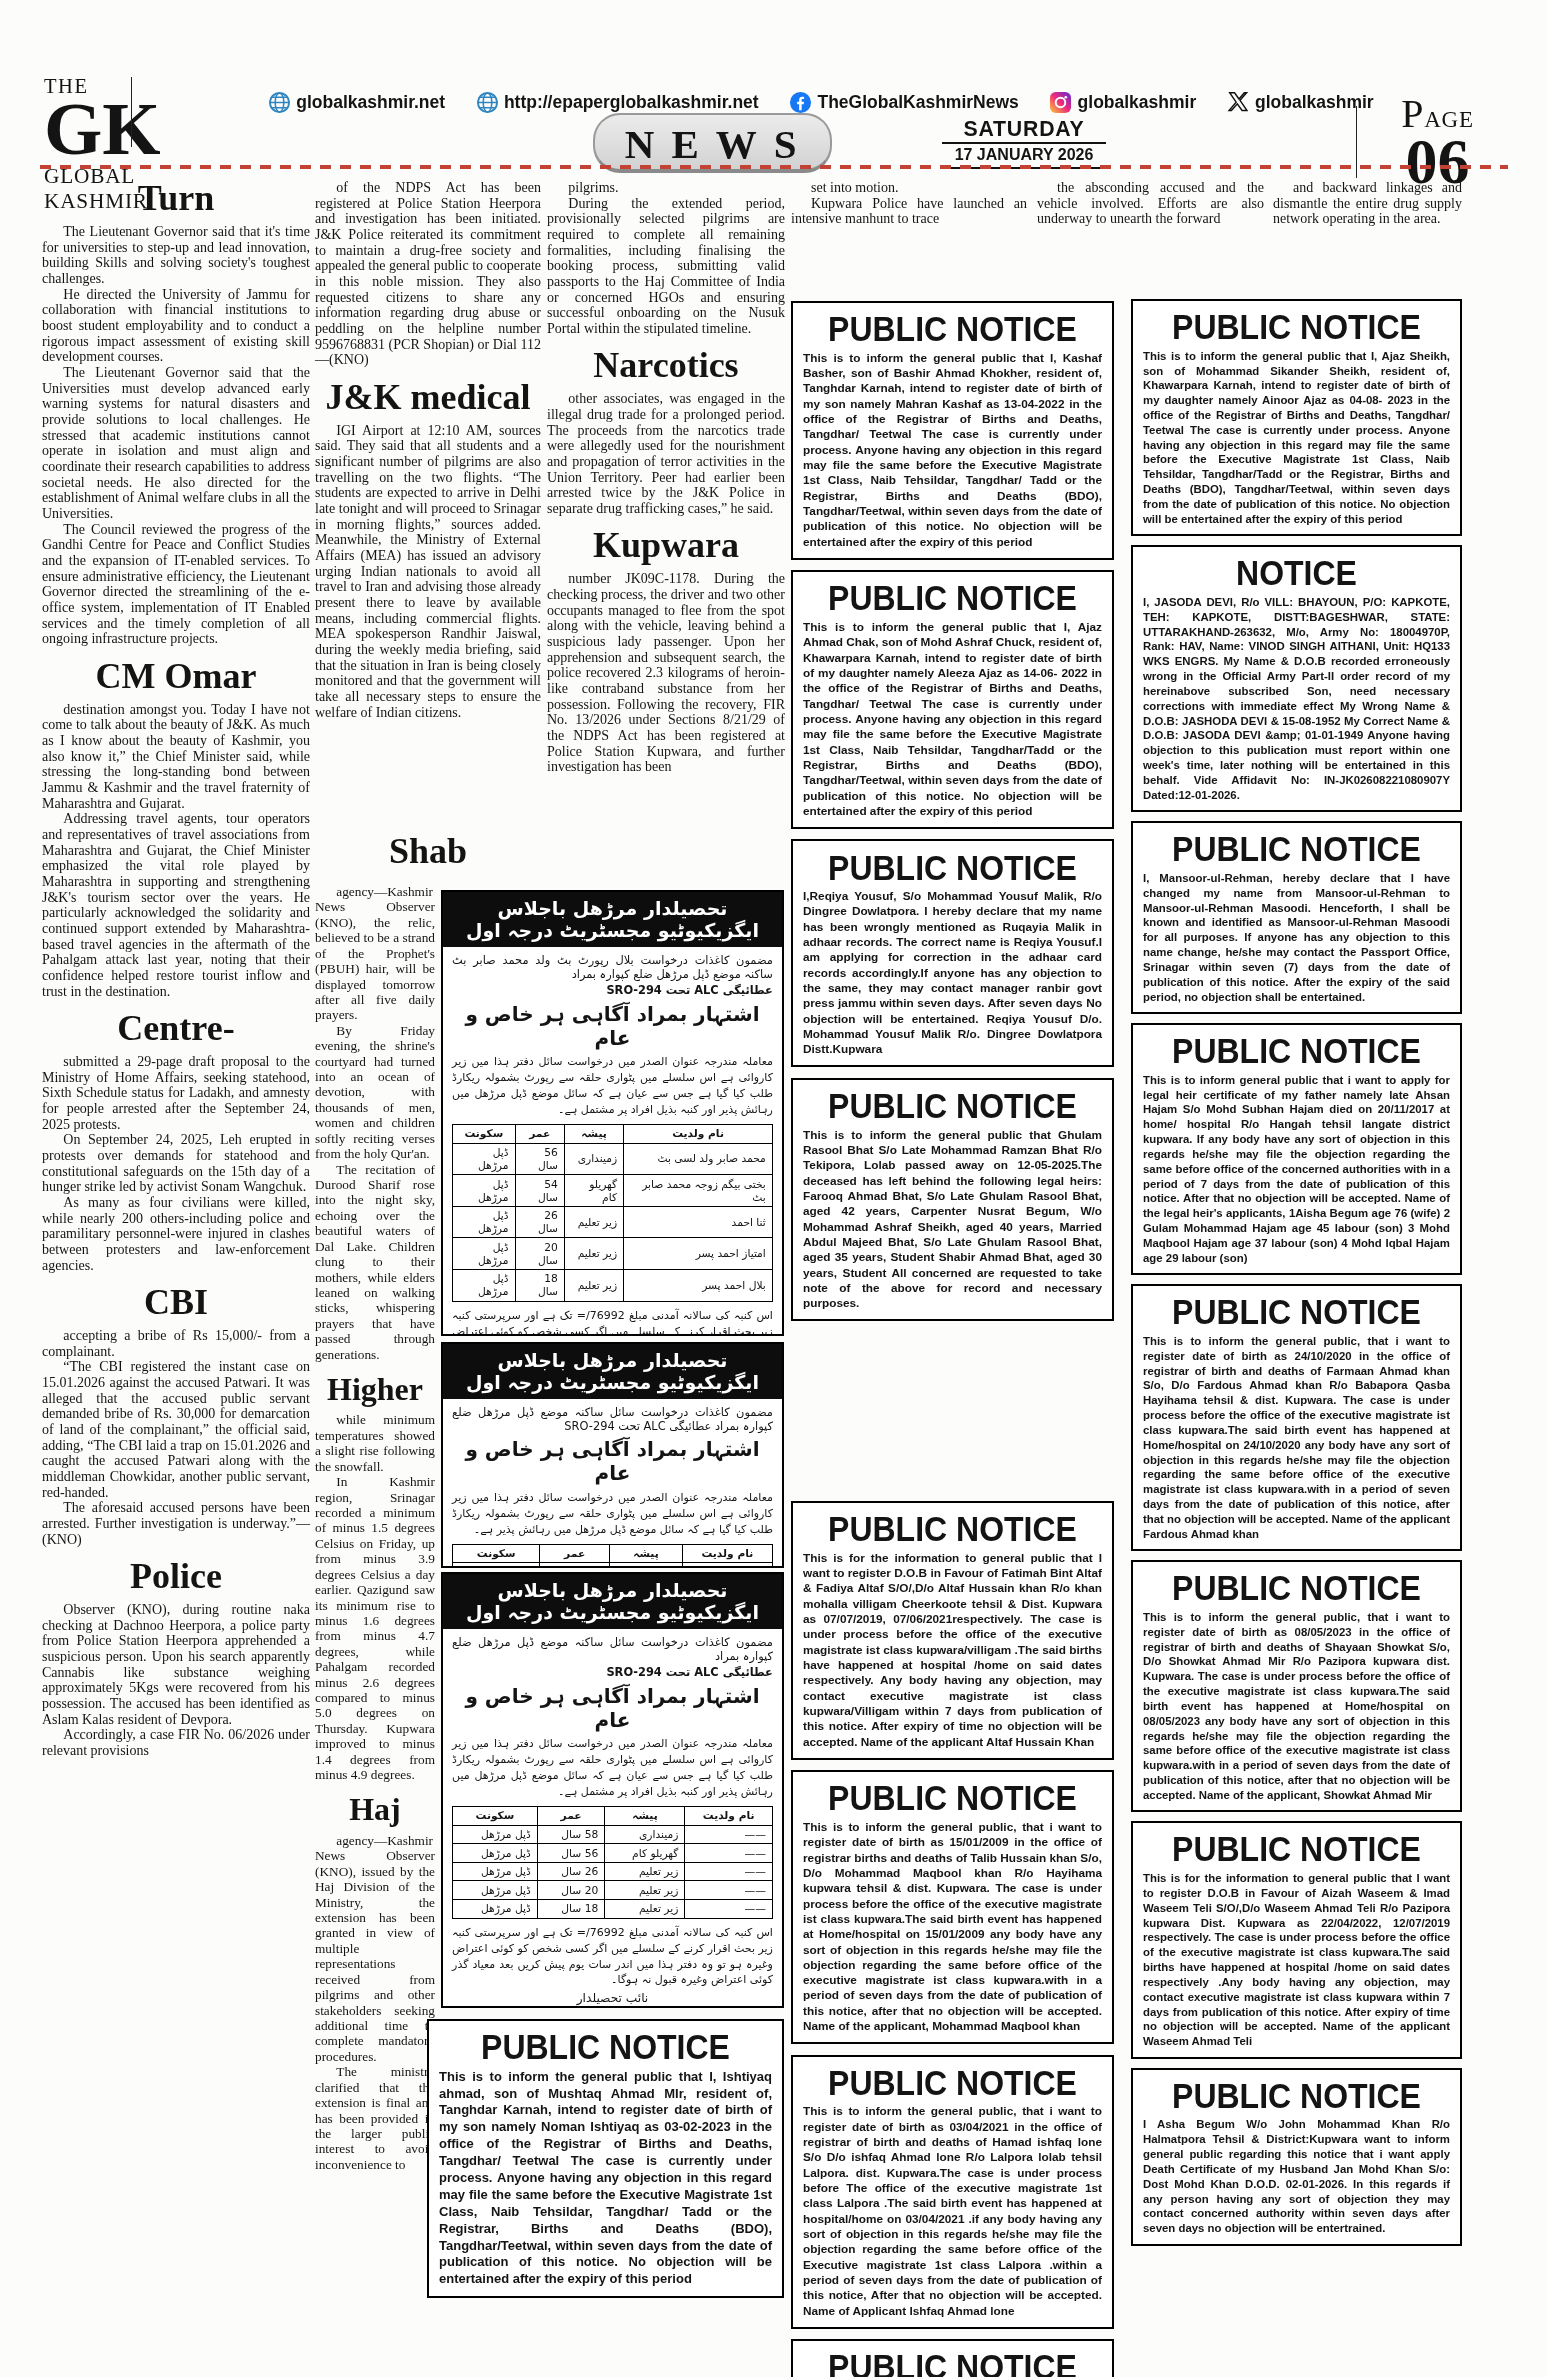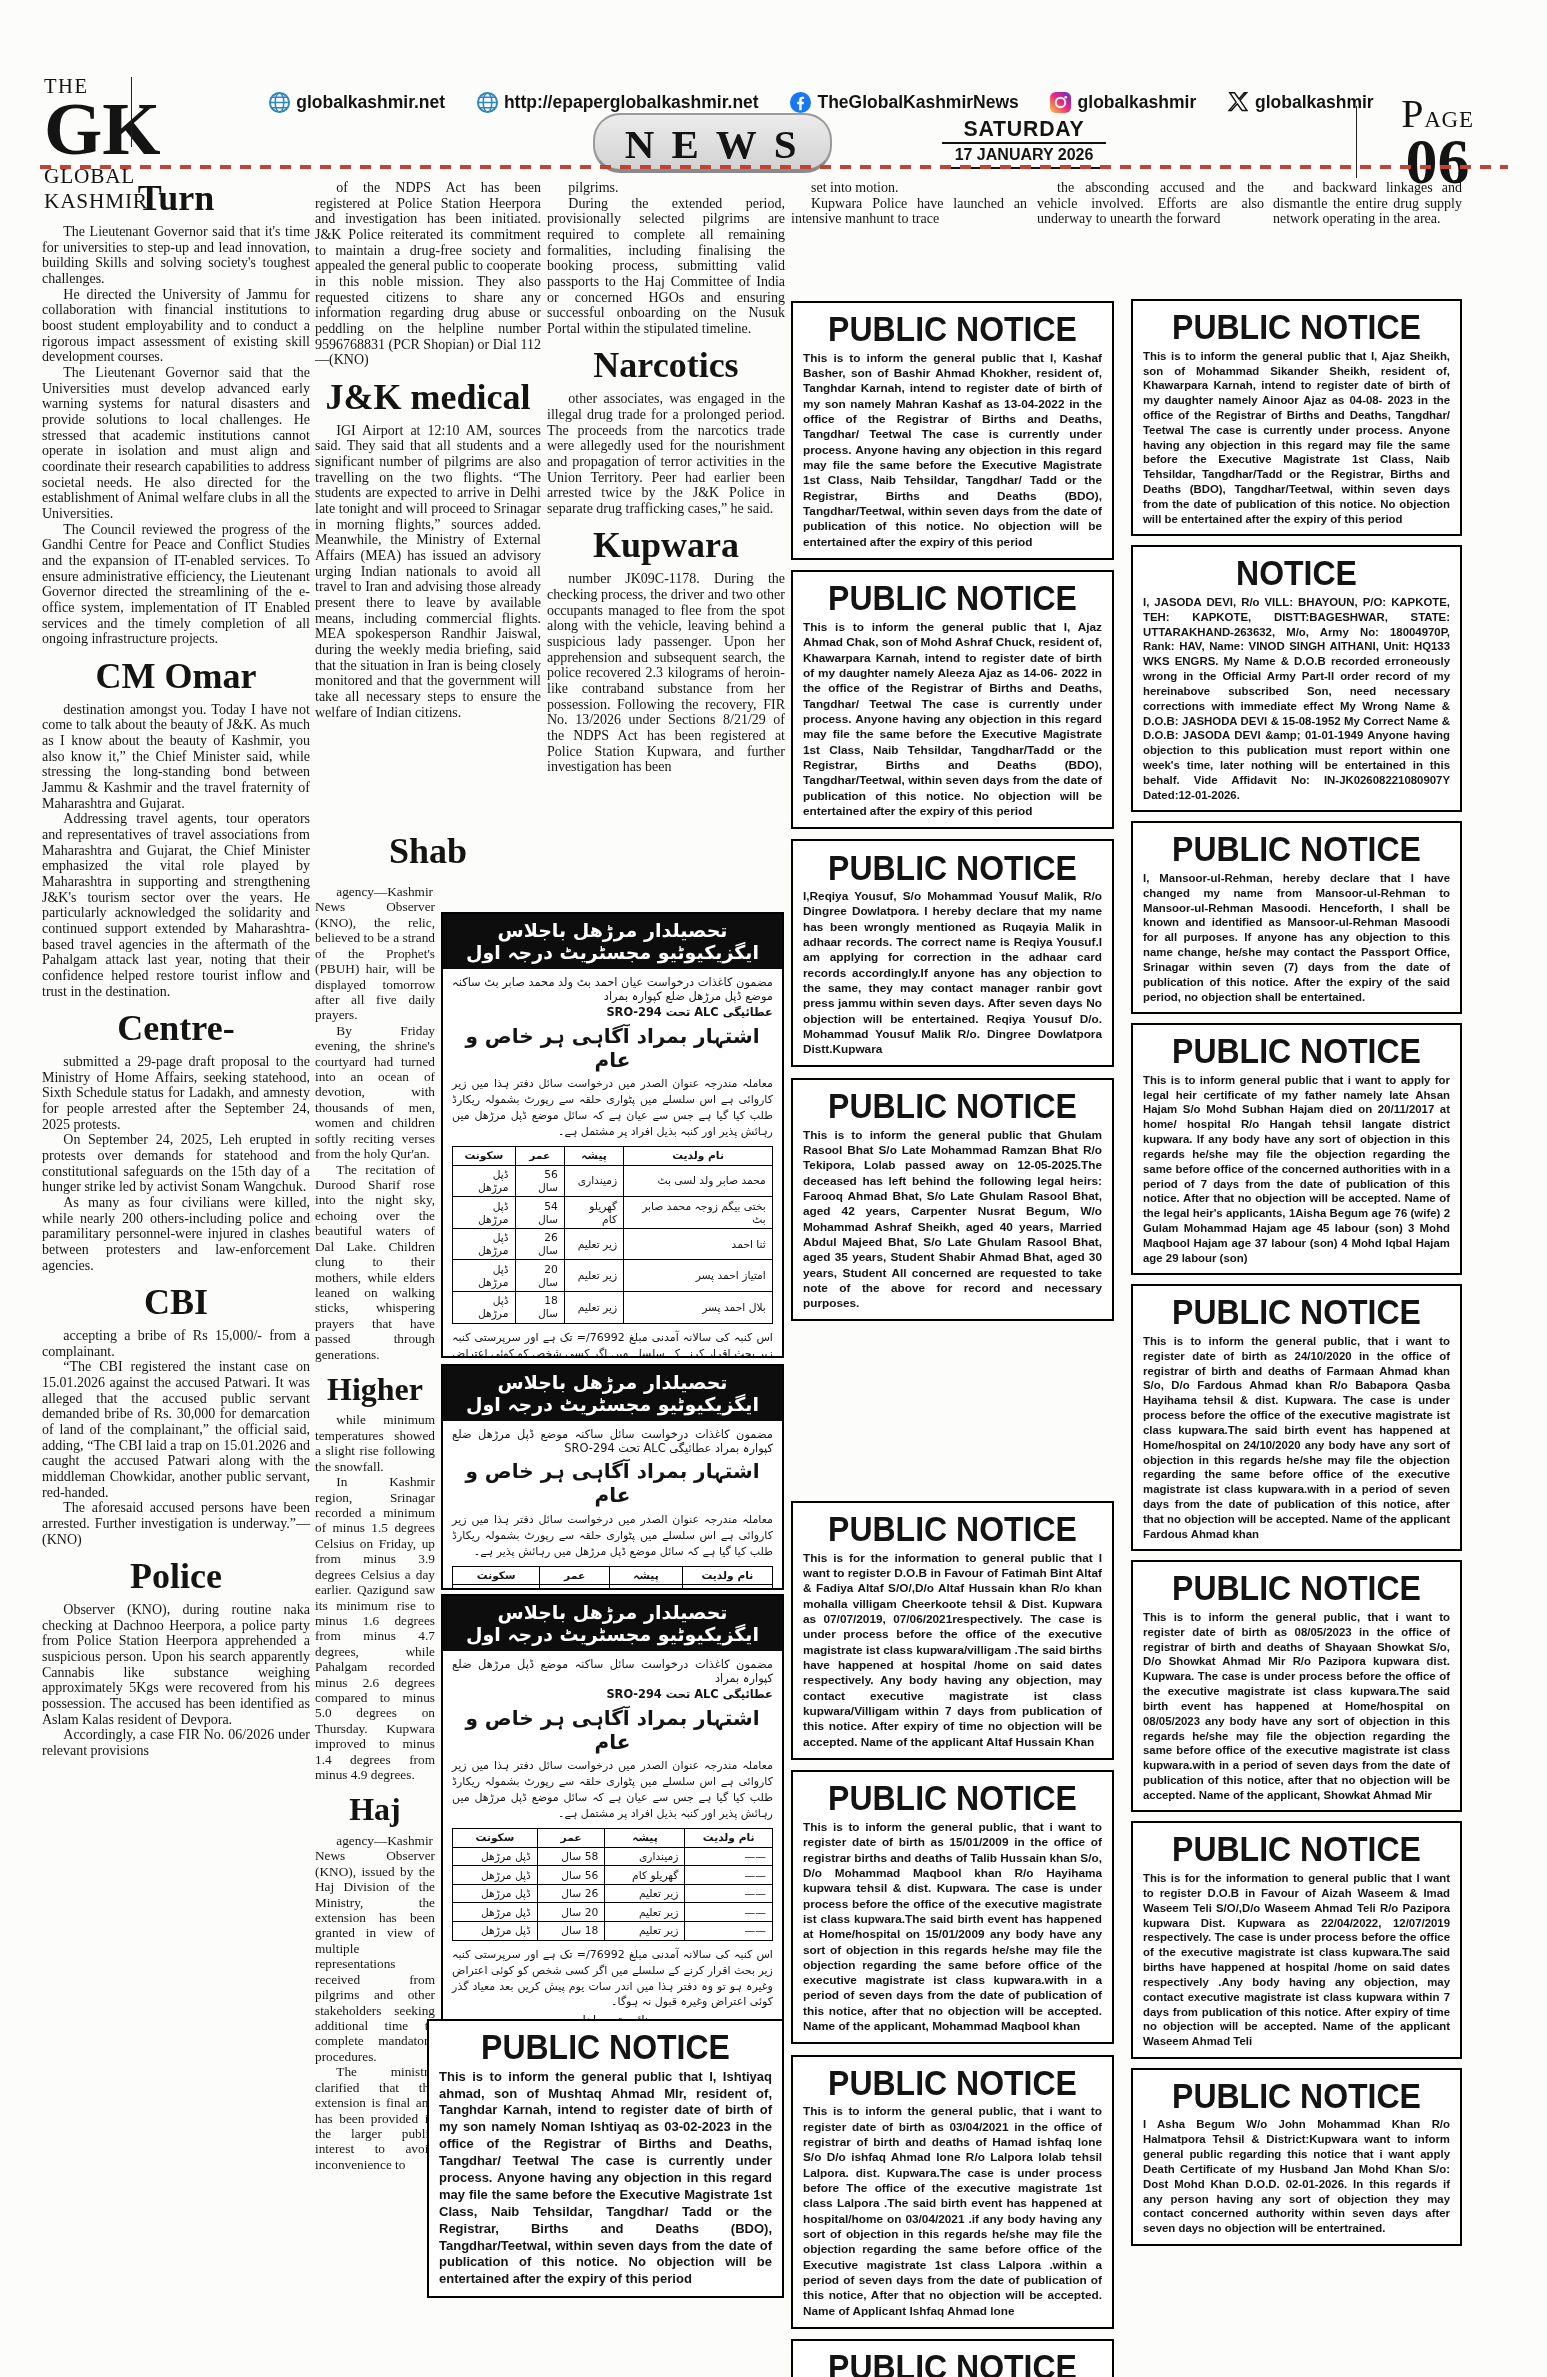--- a/index.html
+++ b/index.html
@@ -40,21 +40,21 @@
   .notice{border:2.3px solid #000;background:#fff;padding:6.1px 10px 7.6px;
           font-family:"Liberation Sans",sans-serif;font-weight:bold;box-sizing:border-box;}
   .notice-title{text-align:center;font-size:32px;font-weight:bold;letter-spacing:0;
                 margin:0 0 4.6px;transform:scaleY(1.12);transform-origin:top;}
   .notice-body{font-size:11.8px;line-height:1.3;text-align:justify;}
   .nstack{display:flex;flex-direction:column;gap:10.7px;}
   .gap-before{margin-top:169px;}
 
   
   .urdu-box{border:2.3px solid #000;background:#fff;direction:rtl;box-sizing:border-box;
-            font-family:"DejaVu Sans",sans-serif;overflow:hidden;margin-top:22px;}
+            font-family:"DejaVu Sans",sans-serif;overflow:hidden;}
   .urdu-bar{background:#0d0d0d;color:#fff;text-align:center;font-size:19px;font-weight:bold;
             padding:5.3px 3px;}
   .urdu-pad{padding:6.1px 9.1px;}
   .urdu-intro{font-size:11.4px;text-align:justify;}
   .urdu-sro{font-size:11.4px;font-weight:bold;margin-top:2.3px;}
   .urdu-heading{font-weight:bold;font-size:20px;text-align:center;margin:4.6px 0;}
   .urdu-para{font-size:11px;text-align:justify;line-height:1.45;}
   .urdu-table{width:100%;border-collapse:collapse;margin:6.1px 0;direction:rtl;}
   .urdu-table td{border:1.1px solid #000;font-size:10.7px;padding:2.3px 6.1px;text-align:right;}
   .urdu-table tr:first-child td{font-weight:bold;text-align:center;}
@@ -240,21 +240,21 @@
       <h2 class="headline">Kupwara</h2>
       <div class="body-text">
           <p>number JK09C-1178. During the checking process, the driver and two other occupants managed to flee from the spot along with the vehicle, leaving behind a suspicious lady passenger. Upon her apprehension and subsequent search, the police recovered 2.3 kilograms of heroin-like contraband substance from her possession. Following the recovery, FIR No. 13/2026 under Sections 8/21/29 of the NDPS Act has been registered at Police Station Kupwara, and further investigation has been</p>
         </div>
     </div>
   </div>
 
   <div class="abs urdu-box" style="left:441px;top:890px;width:343px;height:446px">
     <div class="urdu-bar">تحصیلدار مرڑھل باجلاس ایگزیکیوٹیو مجسٹریٹ درجہ اول</div>
     <div class="urdu-pad">
-      <div class="urdu-intro">مضمون کاغذات درخواست عیان احمد بٹ ولد محمد صابر بٹ ساکنہ موضع ڈپل مرڑھل ضلع کپوارہ بمراد</div>
+      <div class="urdu-intro">مضمون کاغذات درخواست بلال رپورٹ بٹ ولد محمد صابر بٹ ساکنہ موضع ڈپل مرڑھل ضلع کپوارہ بمراد</div>
       <div class="urdu-sro">عطائیگی ALC تحت SRO-294</div>
       <div class="urdu-heading">اشتہار بمراد آگاہی ہر خاص و عام</div>
       <div class="urdu-para">معاملہ مندرجہ عنوان الصدر میں درخواست سائل دفتر ہذا میں زیر کاروائی ہے اس سلسلے میں پٹواری حلقہ سے رپورٹ بشمولہ ریکارڈ طلب کیا گیا ہے جس سے عیان ہے کہ سائل موضع ڈپل مرڑھل میں رہائش پذیر اور کنبہ بذیل افراد پر مشتمل ہے۔</div>
       <table class="urdu-table">
           <tbody>
             <tr>
               <td>نام ولدیت</td>
               <td>پیشہ</td>
               <td>عمر</td>
               <td>سکونت</td>

